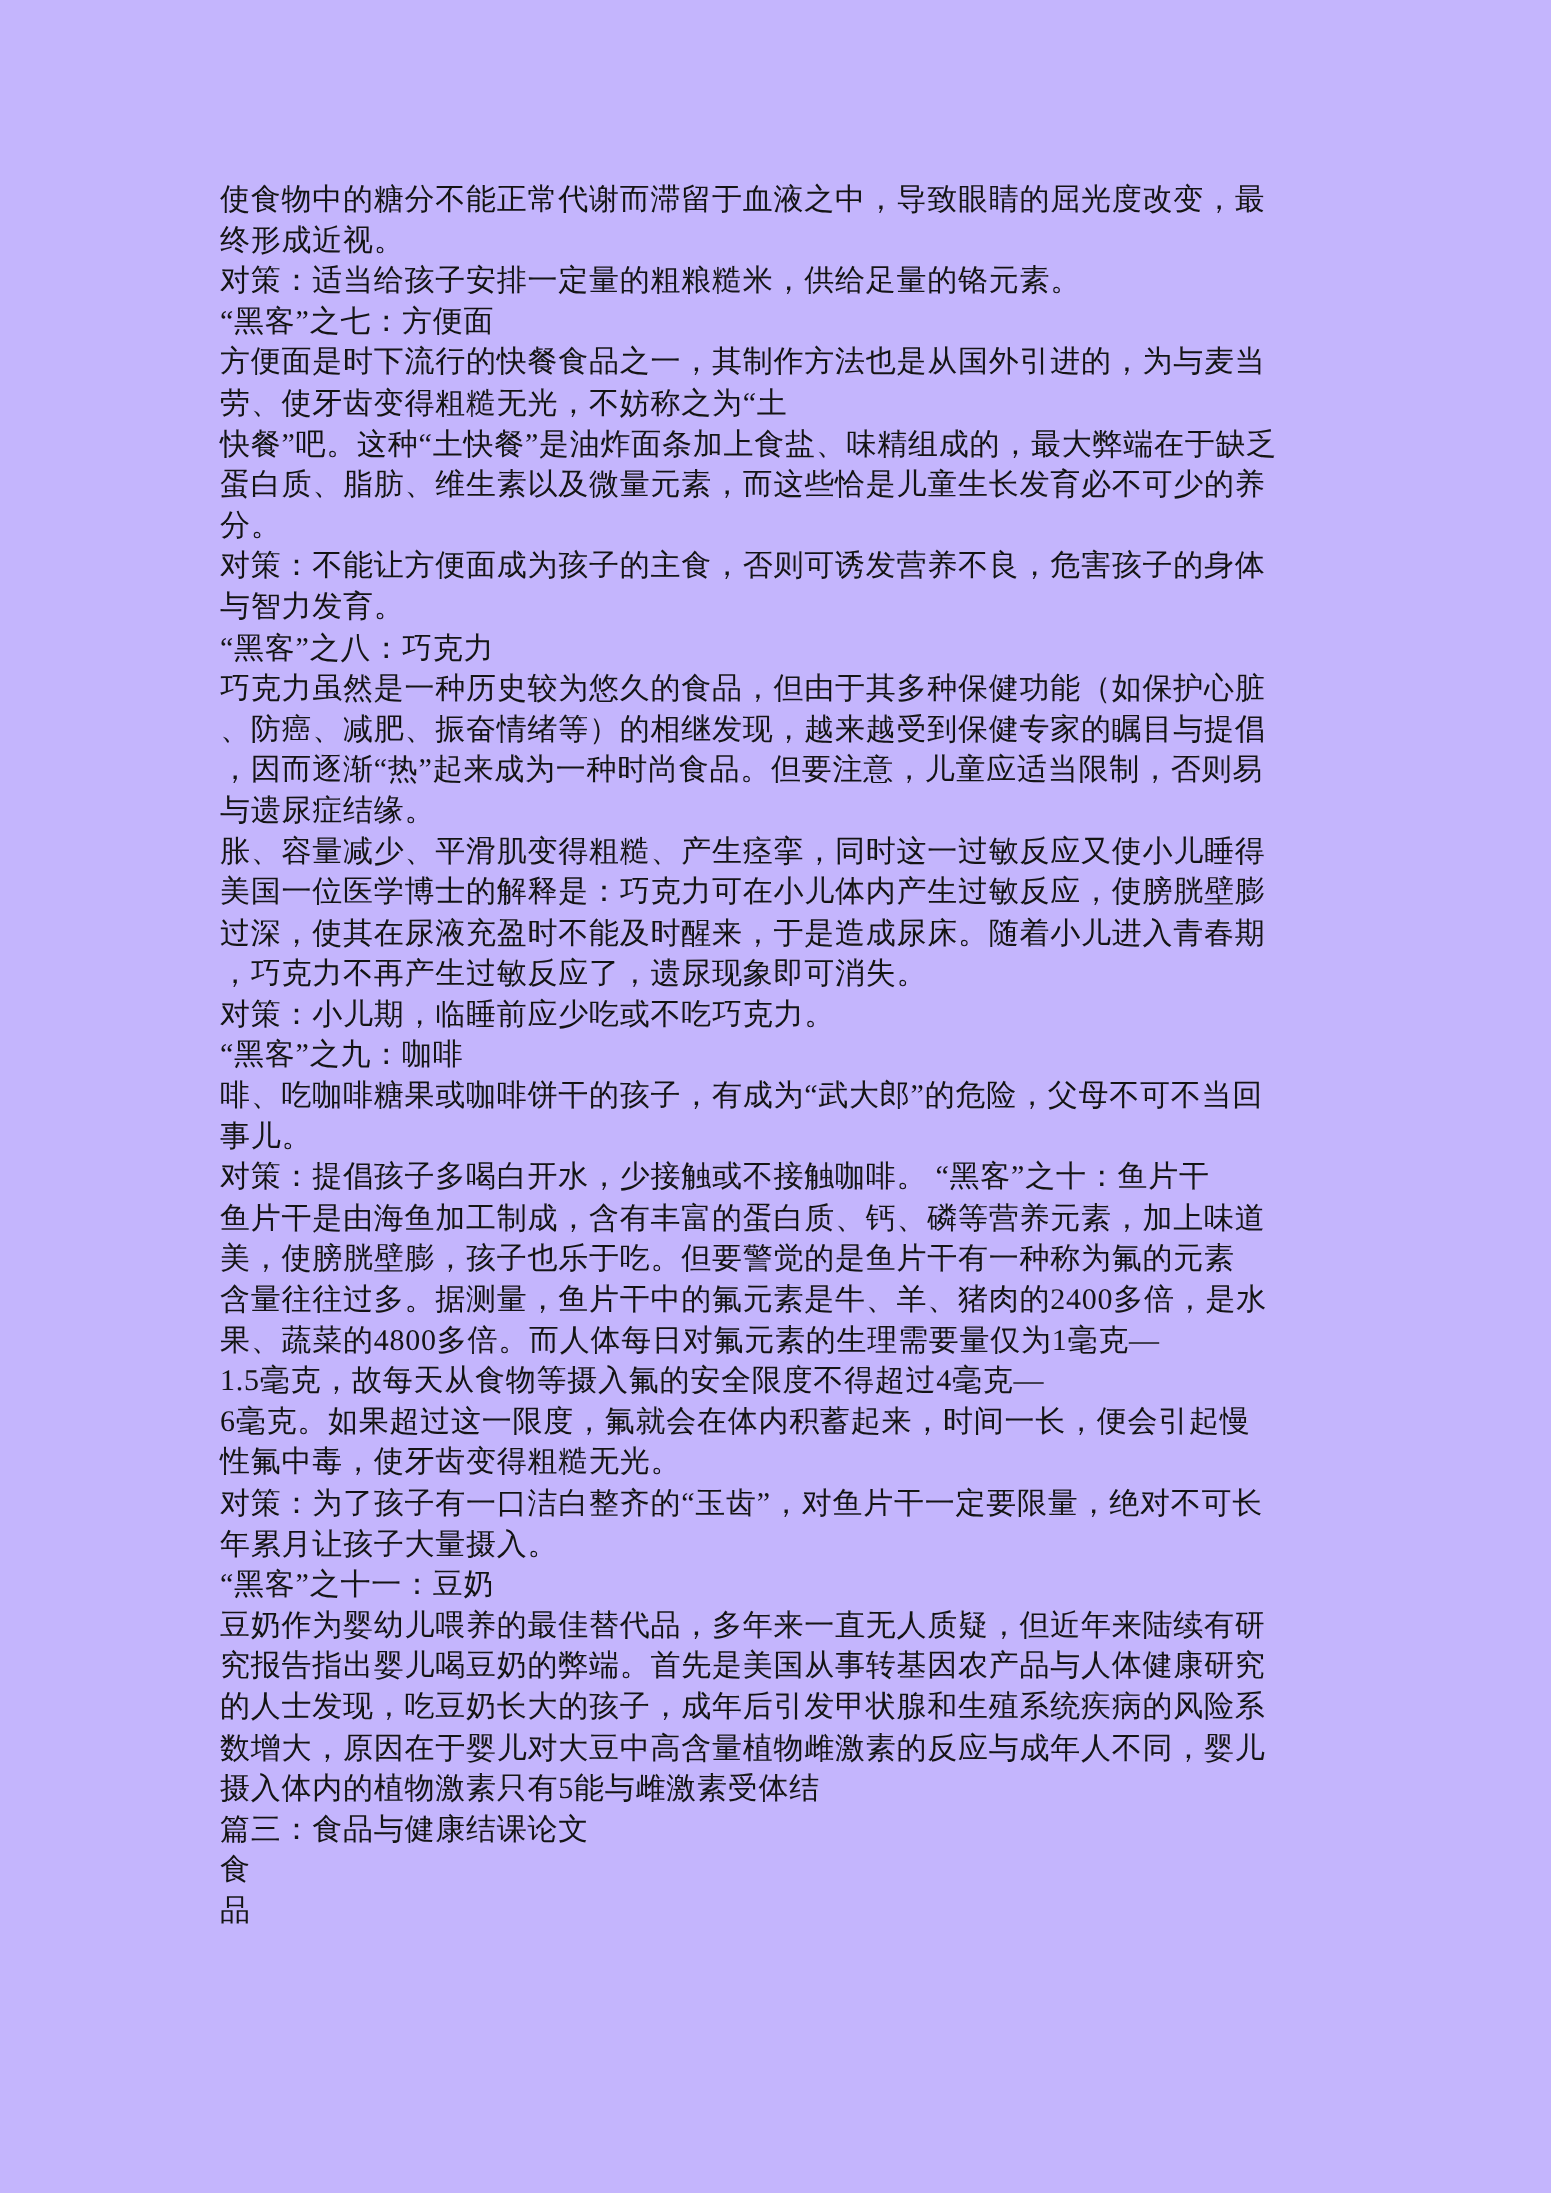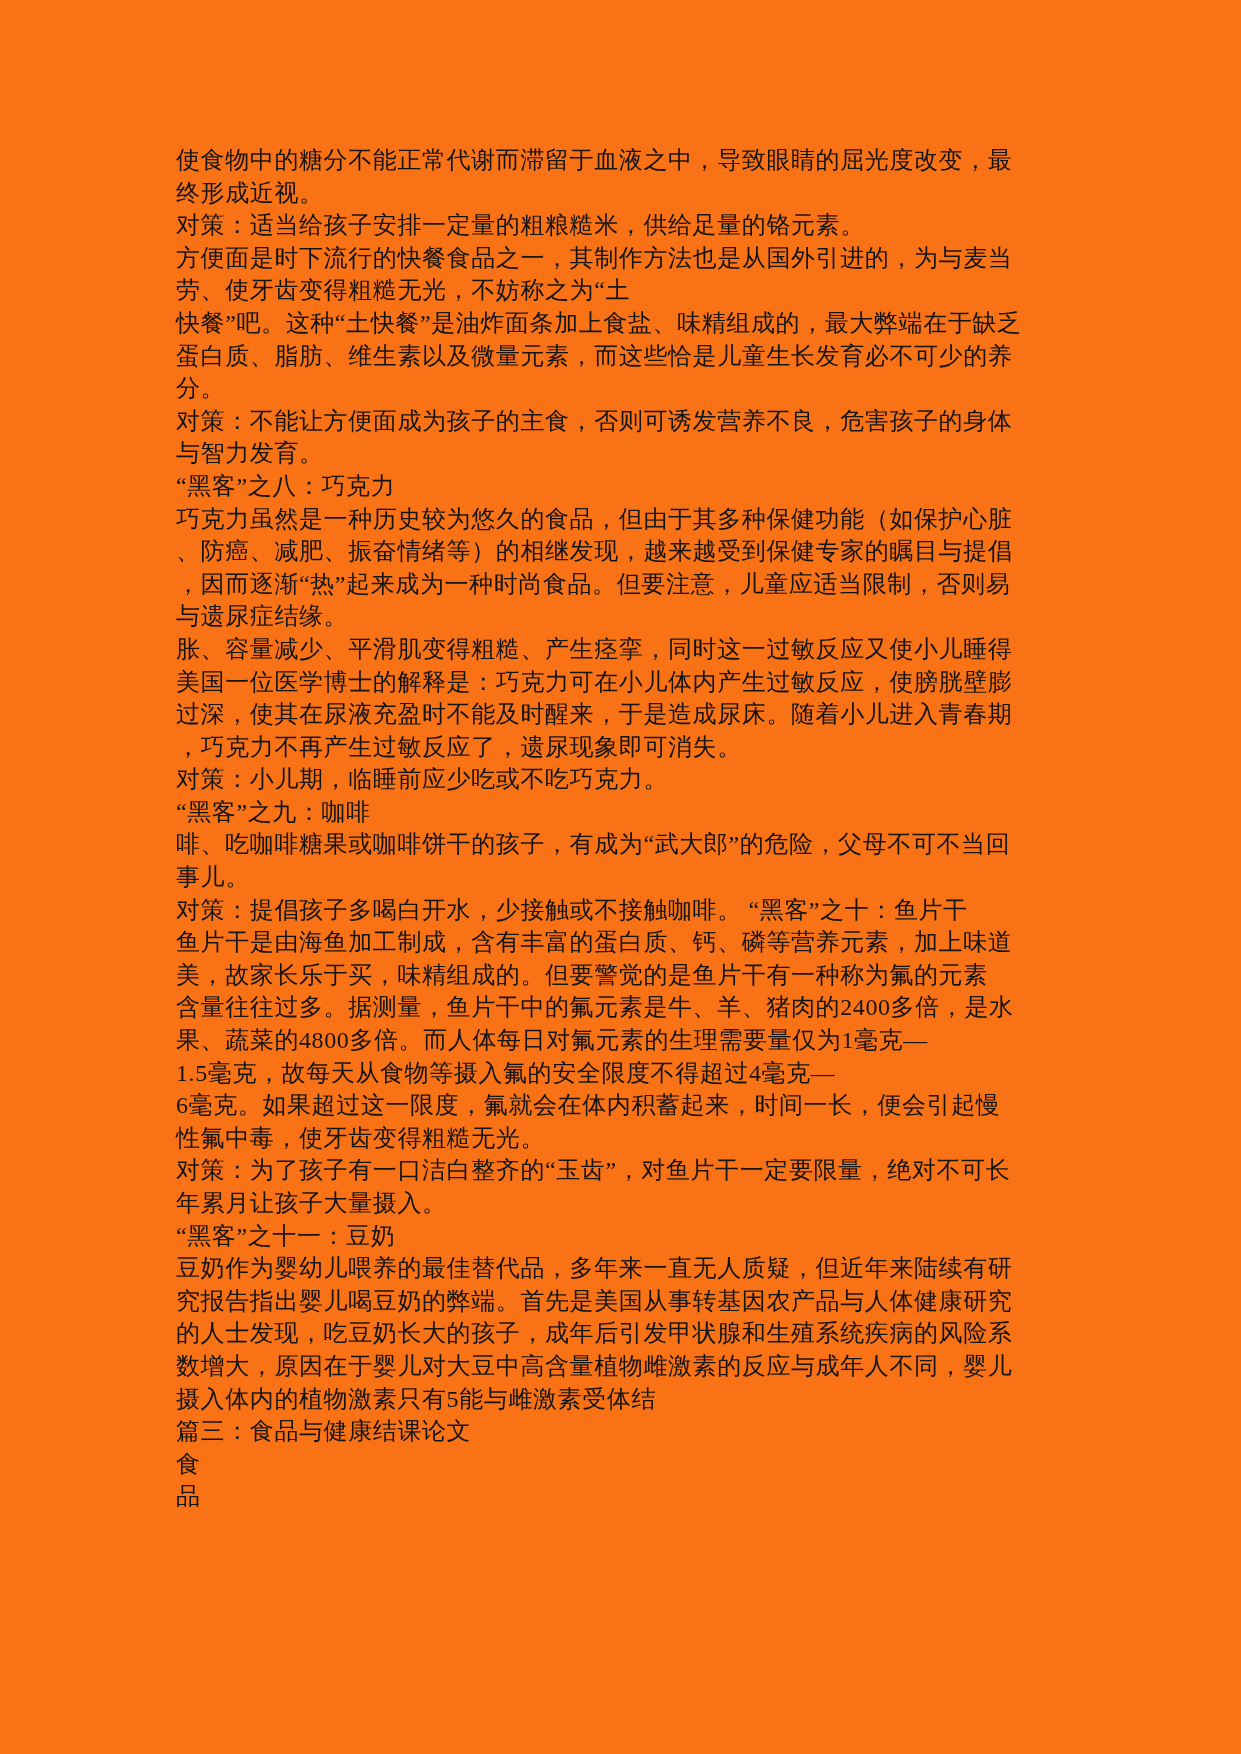--- a/index.html
+++ b/index.html
@@ -8,21 +8,21 @@
   }
   body {
     width: 1241px;
     height: 1754px;
     overflow: hidden;
   }
   .page {
     position: relative;
     width: 1241px;
     height: 1754px;
-    background: #f97316;
+    background: #c4b5fd;
     font-family: "Liberation Serif", "DejaVu Serif", serif;
   }
   .text-block {
     position: absolute;
     left: 176px;
     top: 144px;
     width: 900px;
   }
   .line {
     margin: 0;
@@ -35,20 +35,21 @@
   }
 </style>
 </head>
 <body style="background: rgb(255, 255, 255);">
 
 <div class="page">
   <div class="text-block" id="text-block" style="color: rgb(20, 20, 20);">
       <p class="line">使食物中的糖分不能正常代谢而滞留于血液之中，导致眼睛的屈光度改变，最</p>
       <p class="line">终形成近视。</p>
       <p class="line">对策：适当给孩子安排一定量的粗粮糙米，供给足量的铬元素。</p>
+      <p class="line">“黑客”之七：方便面</p>
       <p class="line">方便面是时下流行的快餐食品之一，其制作方法也是从国外引进的，为与麦当</p>
       <p class="line">劳、使牙齿变得粗糙无光，不妨称之为“土</p>
       <p class="line">快餐”吧。这种“土快餐”是油炸面条加上食盐、味精组成的，最大弊端在于缺乏</p>
       <p class="line">蛋白质、脂肪、维生素以及微量元素，而这些恰是儿童生长发育必不可少的养</p>
       <p class="line">分。</p>
       <p class="line">对策：不能让方便面成为孩子的主食，否则可诱发营养不良，危害孩子的身体</p>
       <p class="line">与智力发育。</p>
       <p class="line">“黑客”之八：巧克力</p>
       <p class="line">巧克力虽然是一种历史较为悠久的食品，但由于其多种保健功能（如保护心脏</p>
       <p class="line">、防癌、减肥、振奋情绪等）的相继发现，越来越受到保健专家的瞩目与提倡</p>
@@ -57,21 +58,21 @@
       <p class="line">胀、容量减少、平滑肌变得粗糙、产生痉挛，同时这一过敏反应又使小儿睡得</p>
       <p class="line">美国一位医学博士的解释是：巧克力可在小儿体内产生过敏反应，使膀胱壁膨</p>
       <p class="line">过深，使其在尿液充盈时不能及时醒来，于是造成尿床。随着小儿进入青春期</p>
       <p class="line">，巧克力不再产生过敏反应了，遗尿现象即可消失。</p>
       <p class="line">对策：小儿期，临睡前应少吃或不吃巧克力。</p>
       <p class="line">“黑客”之九：咖啡</p>
       <p class="line">啡、吃咖啡糖果或咖啡饼干的孩子，有成为“武大郎”的危险，父母不可不当回</p>
       <p class="line">事儿。</p>
       <p class="line">对策：提倡孩子多喝白开水，少接触或不接触咖啡。 “黑客”之十：鱼片干</p>
       <p class="line">鱼片干是由海鱼加工制成，含有丰富的蛋白质、钙、磷等营养元素，加上味道</p>
-      <p class="line">美，故家长乐于买，味精组成的。但要警觉的是鱼片干有一种称为氟的元素</p>
+      <p class="line">美，使膀胱壁膨，孩子也乐于吃。但要警觉的是鱼片干有一种称为氟的元素</p>
       <p class="line">含量往往过多。据测量，鱼片干中的氟元素是牛、羊、猪肉的2400多倍，是水</p>
       <p class="line">果、蔬菜的4800多倍。而人体每日对氟元素的生理需要量仅为1毫克—</p>
       <p class="line">1.5毫克，故每天从食物等摄入氟的安全限度不得超过4毫克—</p>
       <p class="line">6毫克。如果超过这一限度，氟就会在体内积蓄起来，时间一长，便会引起慢</p>
       <p class="line">性氟中毒，使牙齿变得粗糙无光。</p>
       <p class="line">对策：为了孩子有一口洁白整齐的“玉齿”，对鱼片干一定要限量，绝对不可长</p>
       <p class="line">年累月让孩子大量摄入。</p>
       <p class="line">“黑客”之十一：豆奶</p>
       <p class="line">豆奶作为婴幼儿喂养的最佳替代品，多年来一直无人质疑，但近年来陆续有研</p>
       <p class="line">究报告指出婴儿喝豆奶的弊端。首先是美国从事转基因农产品与人体健康研究</p>

